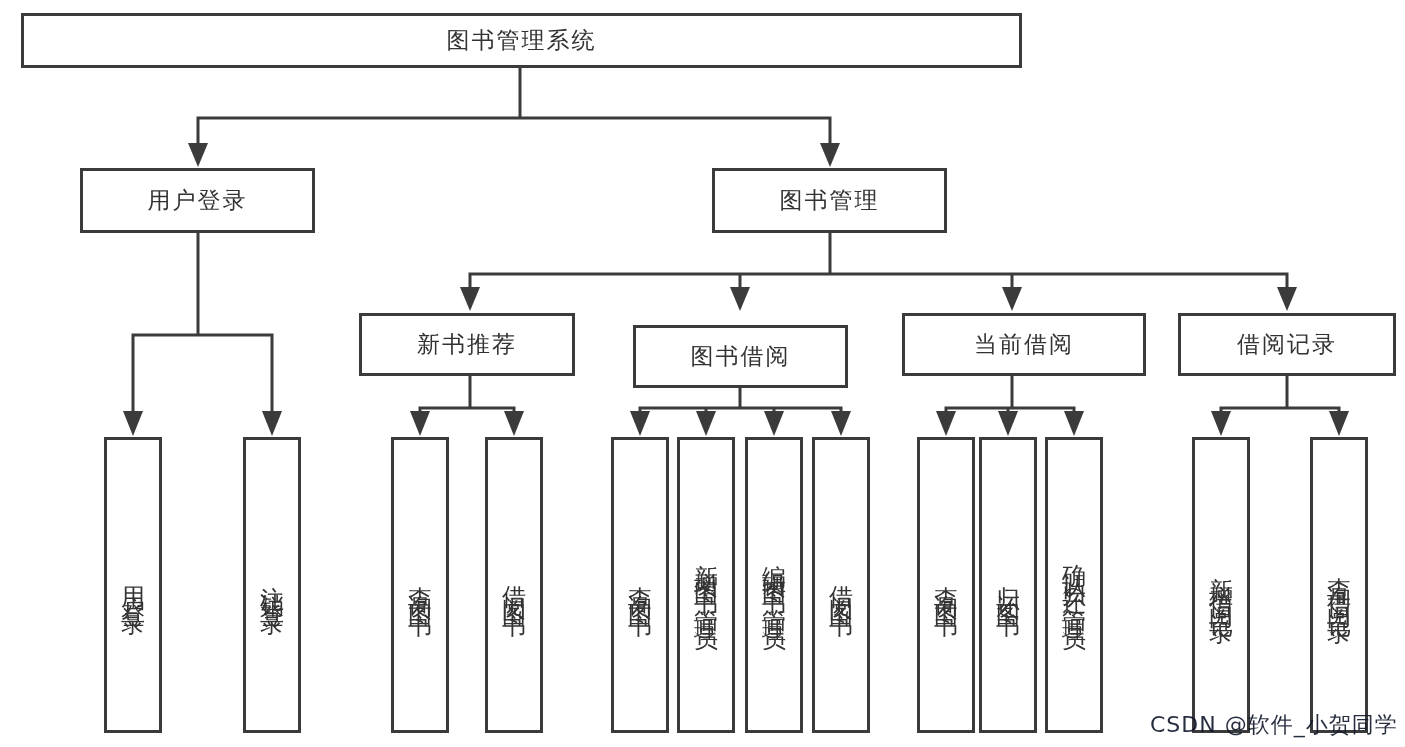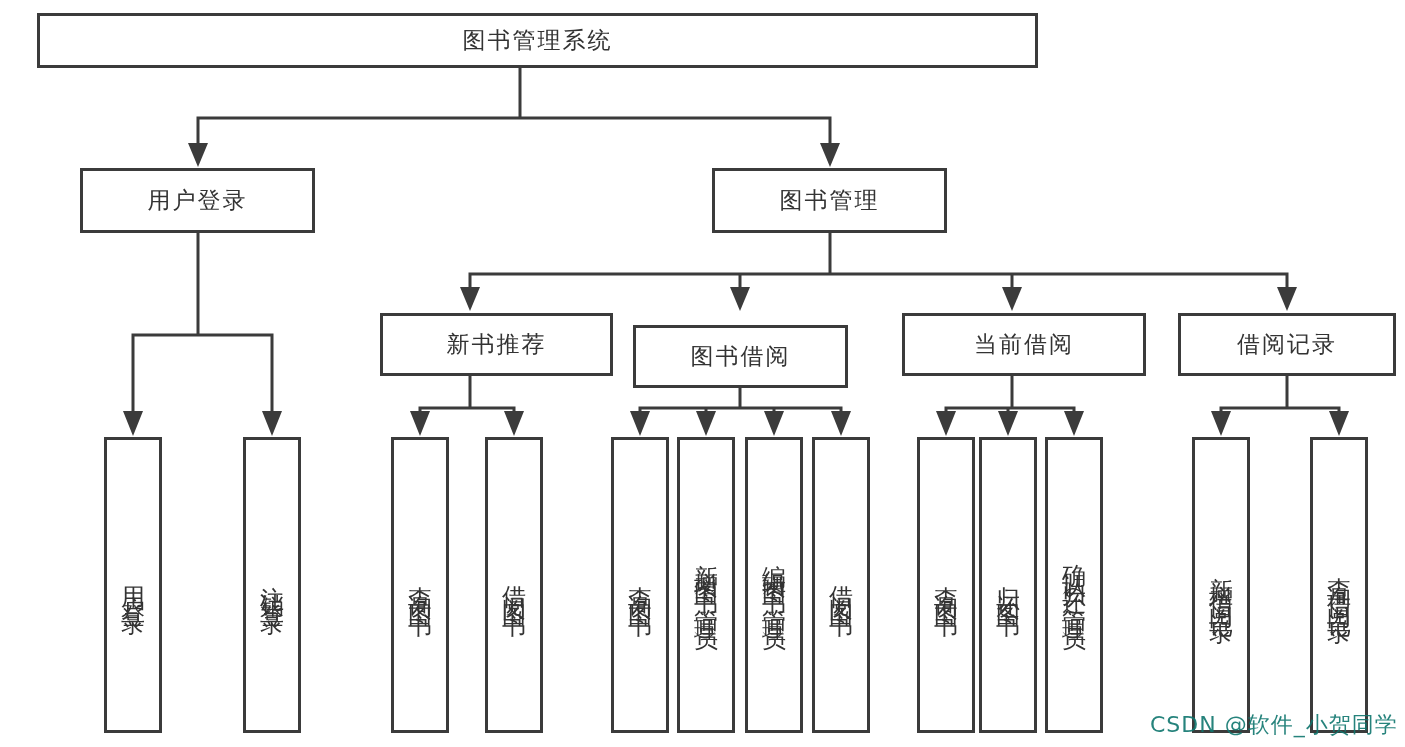--- a/index.html
+++ b/index.html
@@ -50,21 +50,21 @@
   .mid {
     top: 313px;
     height: 63px;
   }
   #watermark {
     position: absolute;
     left: 1150px;
     top: 710px;
     font-size: 22px;
     letter-spacing: 1px;
-    color: #0f766e;
+    color: #0f172a;
     opacity: 0.9;
     white-space: nowrap;
     z-index: 5;
   }
 </style>
 </head>
 <body>
 
 <div id="canvas">
 
@@ -114,32 +114,32 @@
       <polygon points="764,411 784,411 774,436"></polygon>
       <polygon points="831,411 851,411 841,436"></polygon>
       <polygon points="936,411 956,411 946,436"></polygon>
       <polygon points="998,411 1018,411 1008,436"></polygon>
       <polygon points="1064,411 1084,411 1074,436"></polygon>
       <polygon points="1211,411 1231,411 1221,436"></polygon>
       <polygon points="1329,411 1349,411 1339,436"></polygon>
     </g>
   </svg>
 
-  <div class="node h-node" style="left:21px; top:13px; width:1001px; height:55px;margin-left:16px;">
+  <div class="node h-node" style="left:21px; top:13px; width:1001px; height:55px;">
     <span>图书管理系统</span>
   </div>
 
   <div class="node h-node" style="left:80px; top:168px; width:235px; height:65px;">
     <span>用户登录</span>
   </div>
   <div class="node h-node" style="left:712px; top:168px; width:235px; height:65px;">
     <span>图书管理</span>
   </div>
 
-  <div class="node h-node mid" style="left:380px; width:233px;">
+  <div class="node h-node mid" style="left:359px; width:216px;">
     <span>新书推荐</span>
   </div>
   <div class="node h-node mid" style="left:633px; width:215px;margin-top:12px;">
     <span>图书借阅</span>
   </div>
   <div class="node h-node mid" style="left:902px; width:244px;">
     <span>当前借阅</span>
   </div>
   <div class="node h-node mid" style="left:1178px; width:218px;">
     <span>借阅记录</span>

